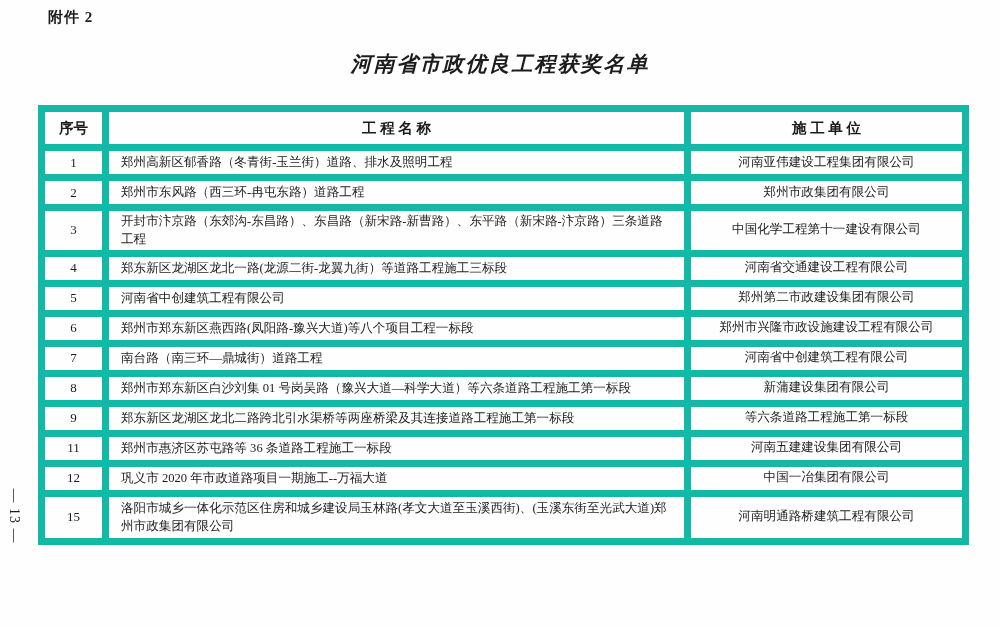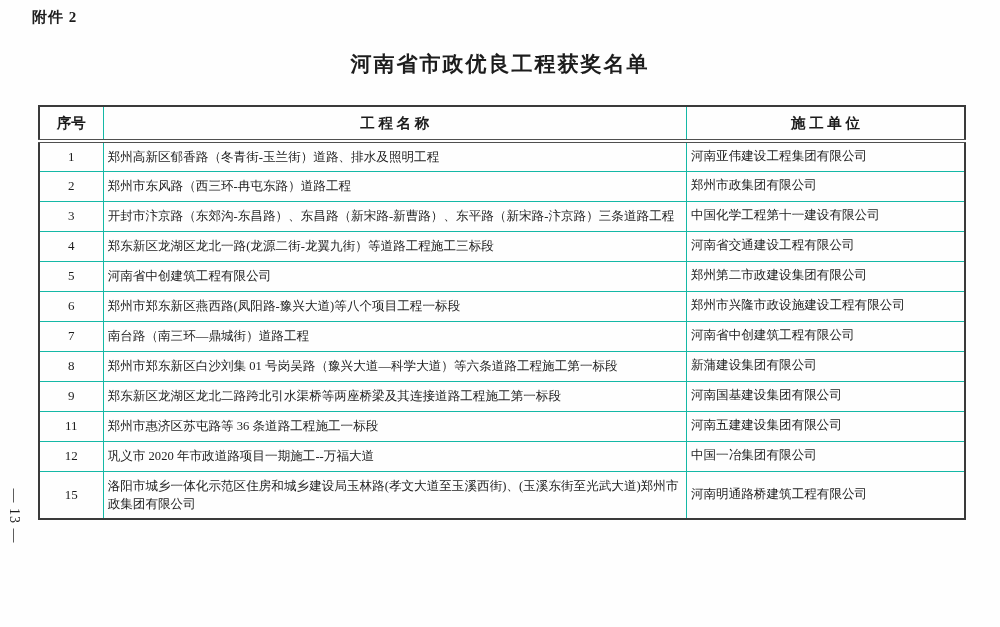--- a/index.html
+++ b/index.html
@@ -11,36 +11,37 @@
   .page {
     position: relative;
     width: 1000px;
     height: 627px;
     background: #fefefe;
     color: #1c1c1c;
     overflow: hidden;
   }
   .attachment {
     position: absolute;
-    left: 32px;
+    left: 48px;
     top: 8px;
     font-size: 15px;
     font-weight: 600;
     letter-spacing: 1px;
   }
   .title {
     position: absolute;
     left: 0;
     top: 50px;
     width: 100%;
     margin: 0;
     text-align: center;
     font-size: 21px;
     font-weight: 700;
     letter-spacing: 2px;
+    font-style: italic;
   }
   .side-page-number {
     position: absolute;
     left: -18px;
     top: 508px;
     width: 64px;
     text-align: center;
     font-size: 14px;
     transform: rotate(90deg);
     white-space: nowrap;
@@ -49,22 +50,22 @@
   table.awards {
     position: absolute;
     left: 38px;
     top: 105px;
     width: 928px;
     border-collapse: collapse;
     table-layout: fixed;
   }
   table.awards th,
   table.awards td {
-    border: 1px solid #14b8a6;
-    padding: 1px 4px;
+    border: 7px solid #14b8a6;
+    padding: 1px 12px;
     vertical-align: middle;
     overflow: hidden;
   }
   table.awards {
     border: 2px solid #3a3a3a;
   }
   table.awards thead th {
     height: 30px;
     font-size: 14.5px;
     font-weight: 700;
@@ -82,21 +83,21 @@
     font-size: 13px;
   }
   td.c-project {
     font-size: 12.6px;
     text-align: left;
     padding-left: 5px;
     line-height: 1.45;
   }
   td.c-unit {
     font-size: 12.6px;
-    text-align: left;
+    text-align: center;
     padding-left: 5px;
     line-height: 1.4;
   }
   .col-no   { width: 64px; }
   .col-proj { width: 582px; }
   .col-unit { width: 278px; }
 </style>
 </head>
 <body>
 
@@ -158,21 +159,21 @@
         <td class="c-unit">河南省中创建筑工程有限公司</td>
       </tr>
       <tr>
         <td class="c-no">8</td>
         <td class="c-project">郑州市郑东新区白沙刘集 01 号岗吴路（豫兴大道—科学大道）等六条道路工程施工第一标段</td>
         <td class="c-unit">新蒲建设集团有限公司</td>
       </tr>
       <tr>
         <td class="c-no">9</td>
         <td class="c-project">郑东新区龙湖区龙北二路跨北引水渠桥等两座桥梁及其连接道路工程施工第一标段</td>
-        <td class="c-unit">河南国基建设集团有限公司</td>
+        <td class="c-unit">等六条道路工程施工第一标段</td>
       </tr>
       <tr>
         <td class="c-no">11</td>
         <td class="c-project">郑州市惠济区苏屯路等 36 条道路工程施工一标段</td>
         <td class="c-unit">河南五建建设集团有限公司</td>
       </tr>
       <tr>
         <td class="c-no">12</td>
         <td class="c-project">巩义市 2020 年市政道路项目一期施工--万福大道</td>
         <td class="c-unit">中国一冶集团有限公司</td>

